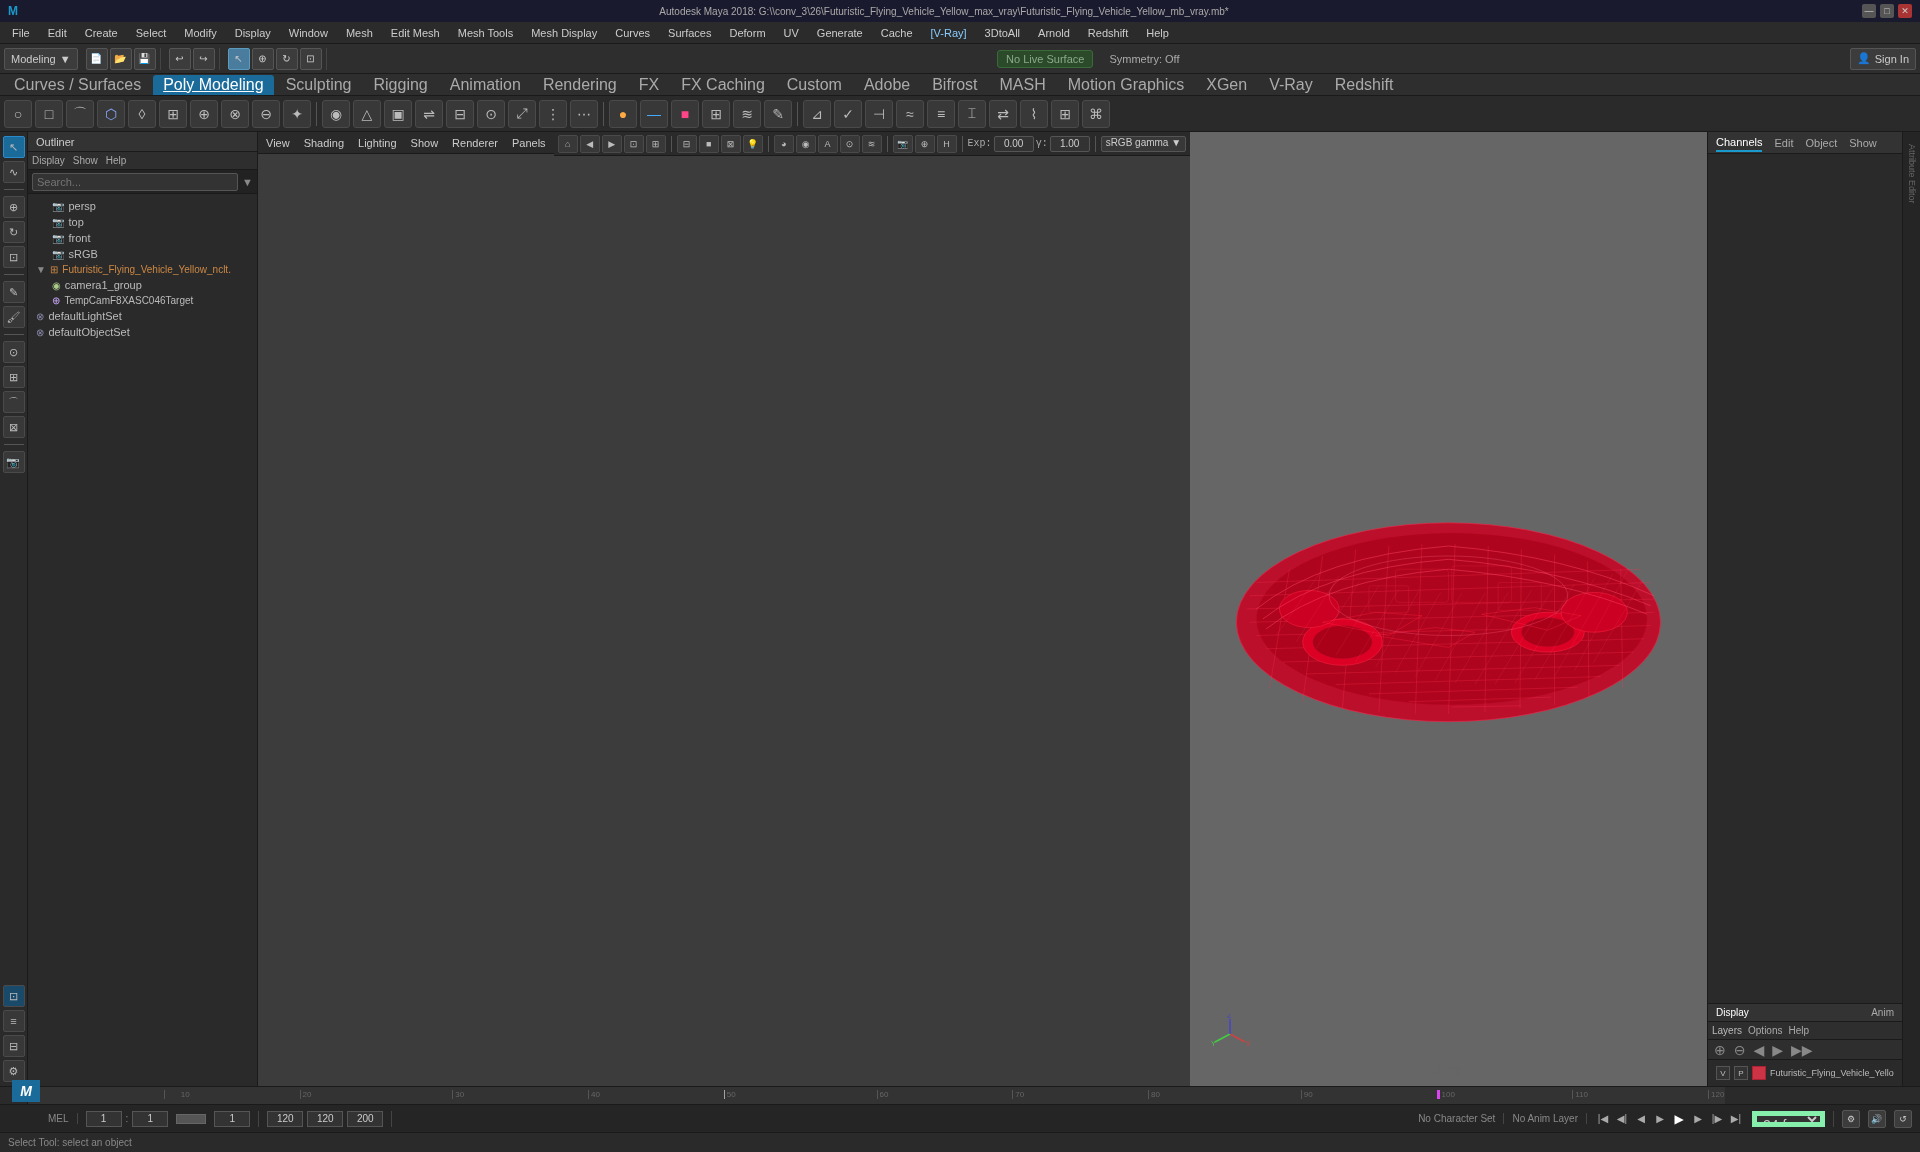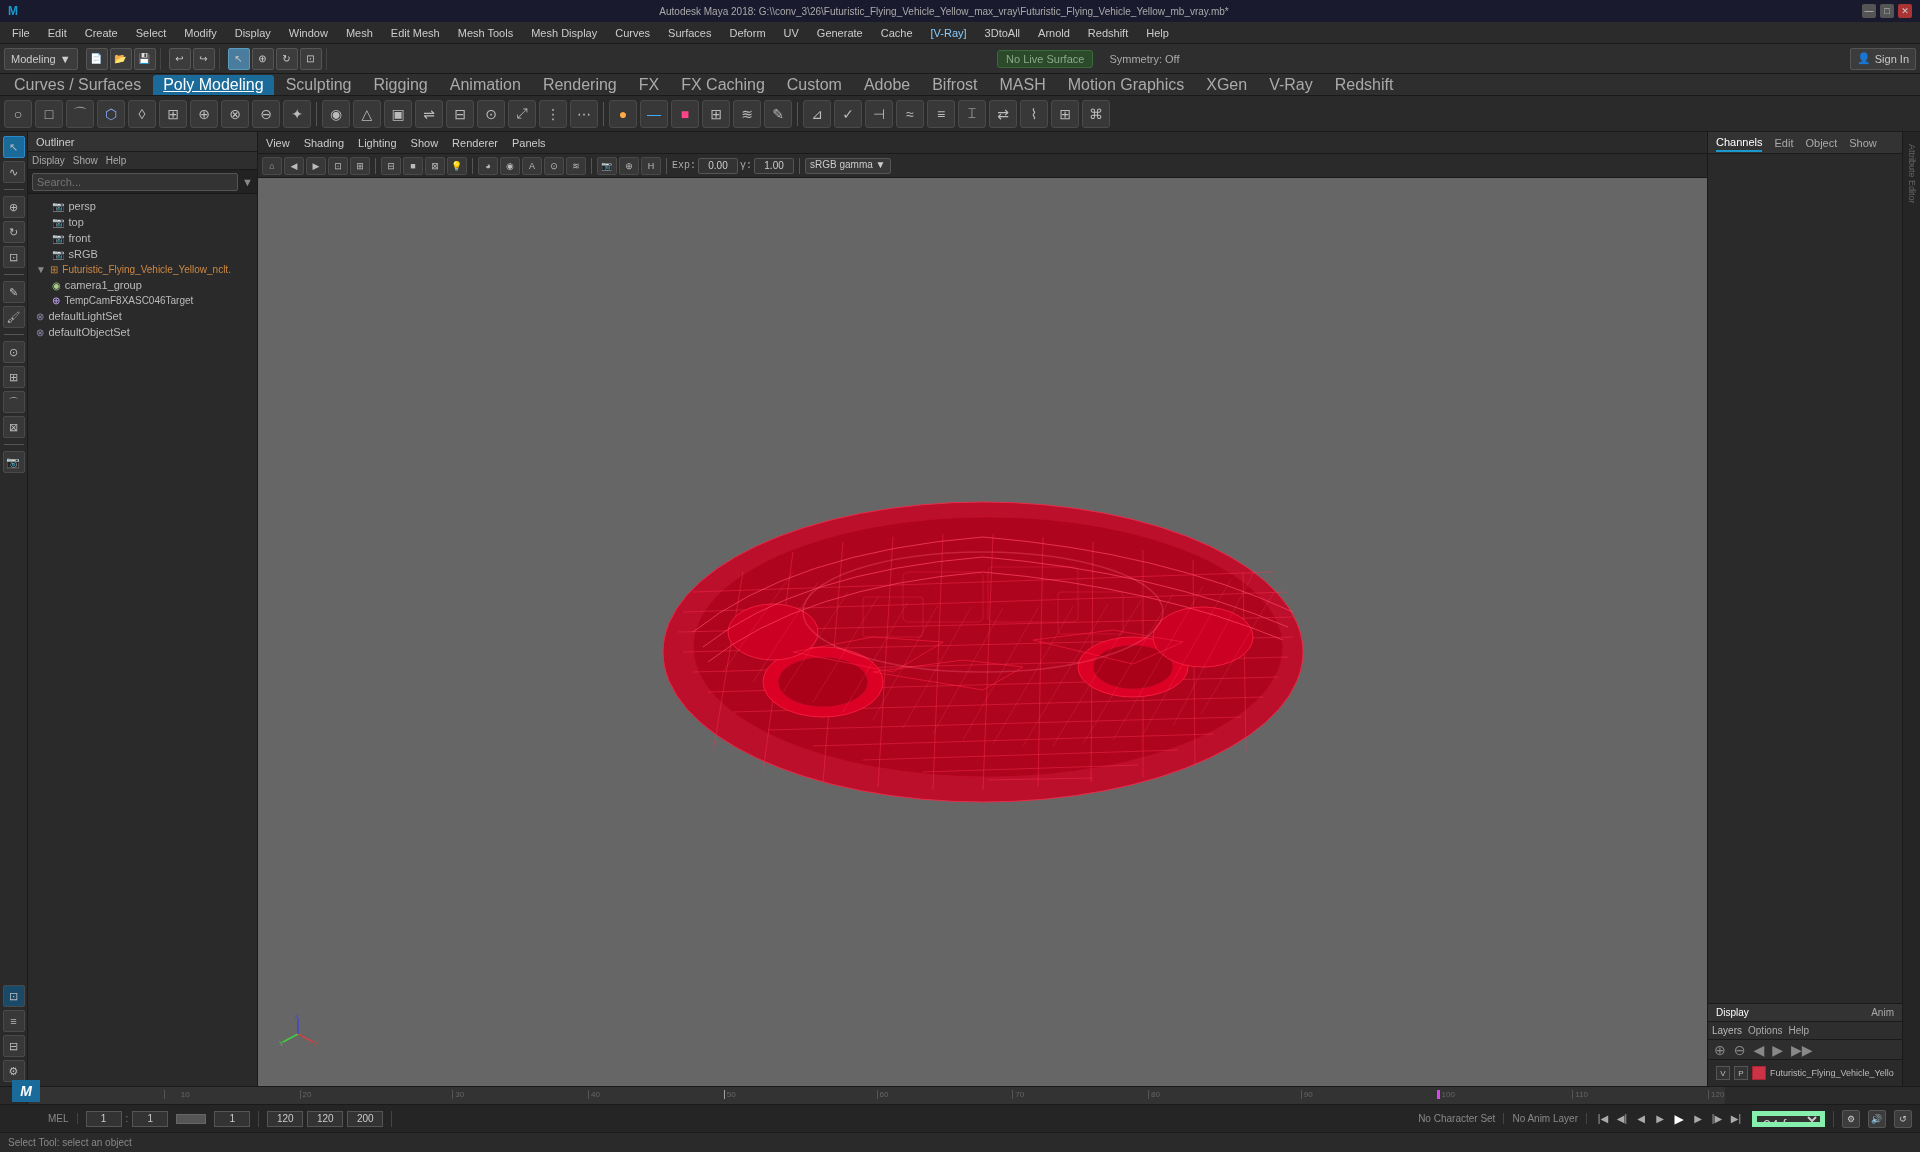--- a/index.html
+++ b/index.html
@@ -237,21 +237,21 @@
     }
     .ol-item .indent { width: 12px; }
     .ol-icon { font-size: 10px; color: #4a9acc; }
     .ol-camera { color: #aaaacc; }
     .ol-mesh { color: #cc8844; }
 
     
     #viewport-area {
       flex: 1;
       display: flex;
-      flex-direction: column;
+      flex-direction: row;
       background: #3c3c3c;
       position: relative;
     }
     #viewport-toolbar {
       height: 22px;
       background: #2a2a2a;
       display: flex; align-items: center;
       padding: 0 4px; gap: 6px;
       border-bottom: 1px solid #1a1a1a;
     }

